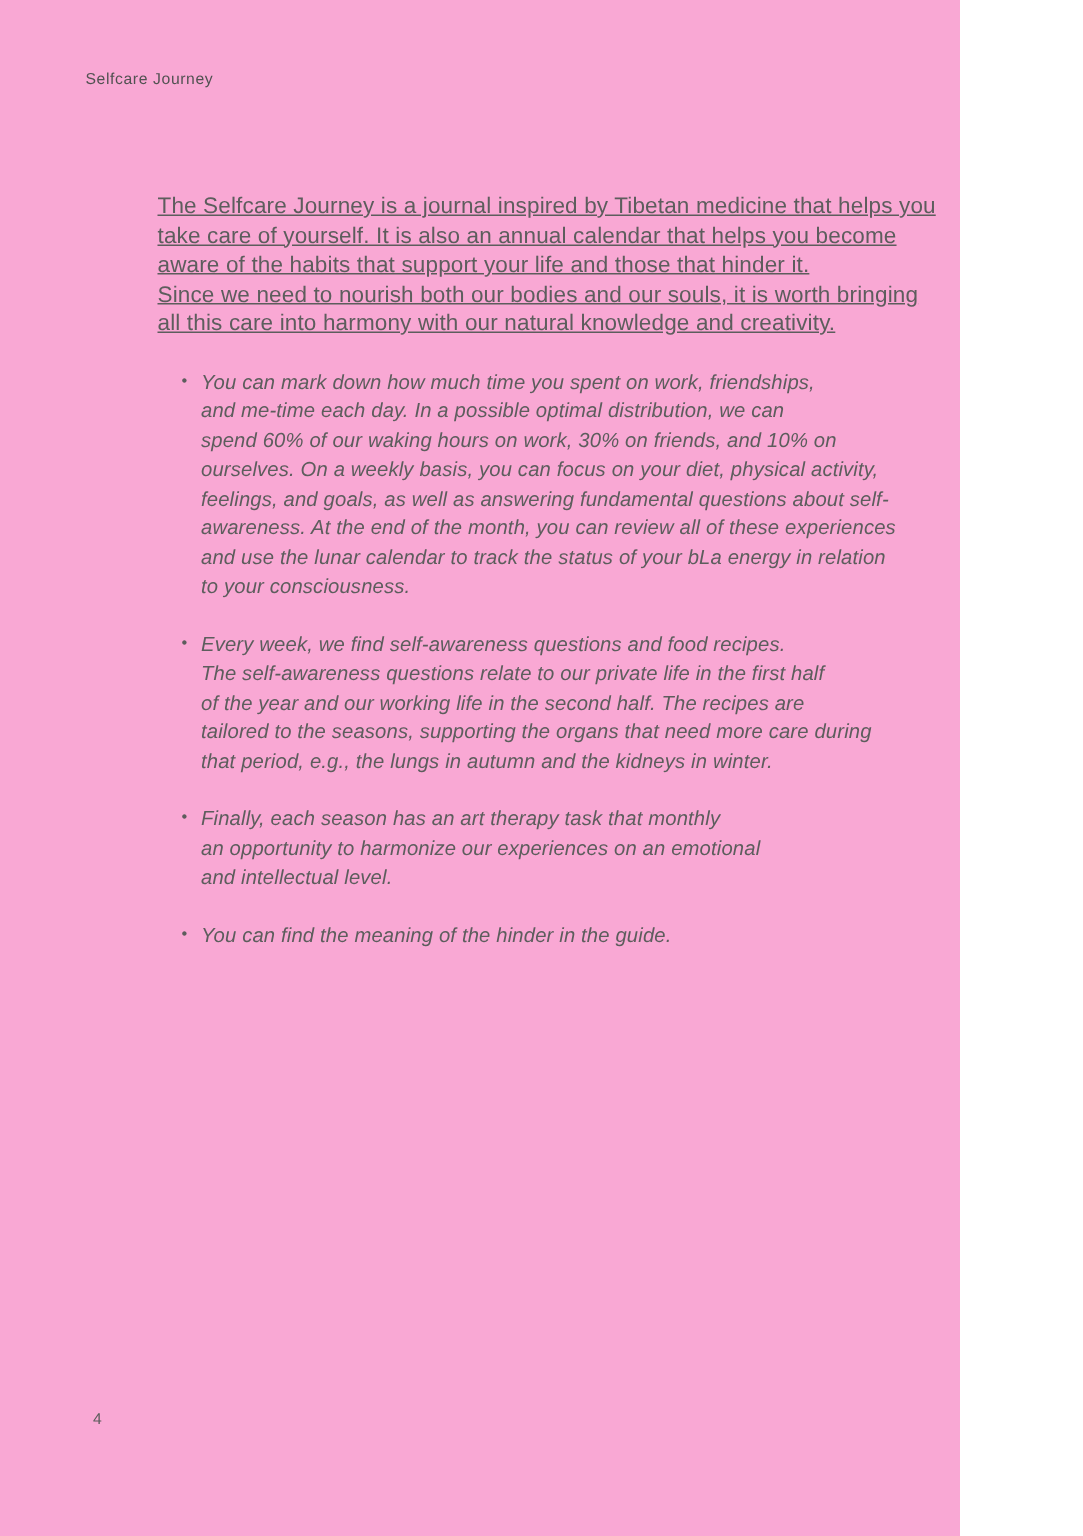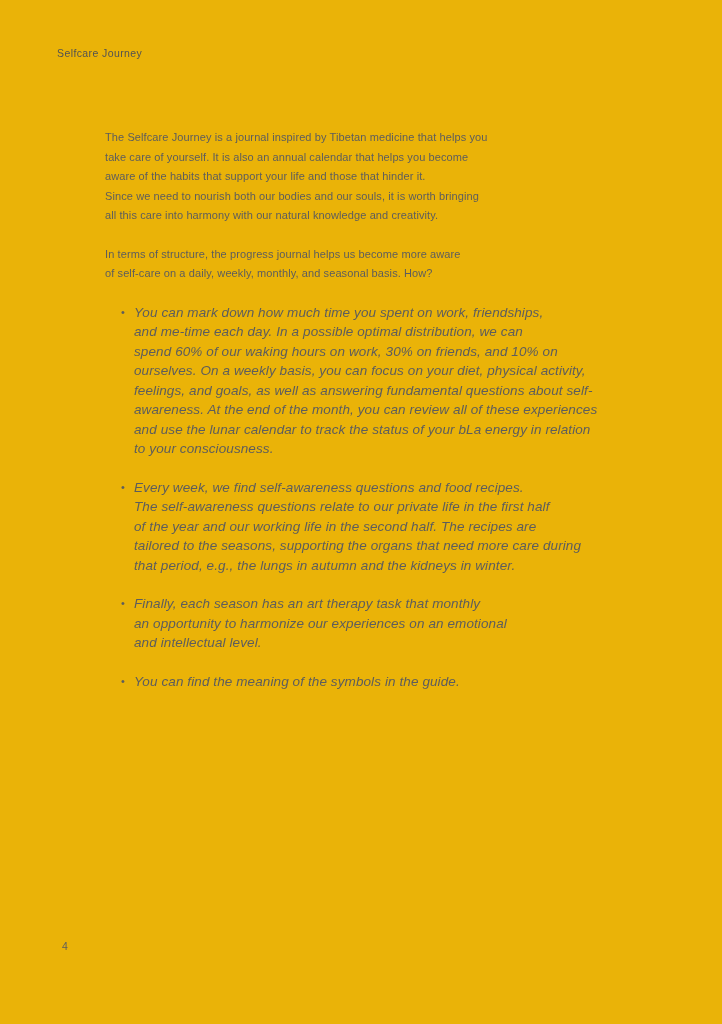--- a/index.html
+++ b/index.html
@@ -2,23 +2,23 @@
 <html><head>
 <meta charset="utf-8">
 <style>
   html, body {
     margin: 0;
     padding: 0;
     background: #ffffff;
   }
   .page {
     position: relative;
-    width: 722px;
+    width: 640px;
     height: 1024px;
-    background: #eab308;
+    background: #f9a8d4;
     overflow: hidden;
     font-family: "Liberation Sans", sans-serif;
   }
   .running-header {
     position: absolute;
     left: 57px;
     top: 47px;
     font-size: 10.5px;
     line-height: 13px;
     letter-spacing: 0.4px;
@@ -33,26 +33,27 @@
   .title {
     font-size: 28px;
     line-height: 38px;
     font-weight: 400;
     color: #4f4f4f;
     letter-spacing: 0.2px;
     margin: 0 0 36px 0;
     white-space: pre-line;
   }
   .para {
-    font-size: 11px;
+    font-size: 15px;
     line-height: 19.5px;
     color: #5d5d5d;
     letter-spacing: 0.1px;
     margin: 0 0 19px 0;
     white-space: pre-line;
+    text-decoration: underline;
   }
   .bullet-list {
     margin: 0;
     padding: 0;
     list-style: none;
   }
   .bullet-item {
     display: flex;
     margin: 0 0 19px 0;
     font-size: 13.5px;
@@ -90,22 +91,20 @@
 
   <div class="content">
 
 
     <p class="para">The Selfcare Journey is a journal inspired by Tibetan medicine that helps you
 take care of yourself. It is also an annual calendar that helps you become
 aware of the habits that support your life and those that hinder it.
 Since we need to nourish both our bodies and our souls, it is worth bringing
 all this care into harmony with our natural knowledge and creativity.</p>
 
-    <p class="para">In terms of structure, the progress journal helps us become more aware
-of self-care on a daily, weekly, monthly, and seasonal basis. How?</p>
 
     <ul class="bullet-list">
 
       <li class="bullet-item">
         <span class="bullet-marker">•</span>
         <span class="bullet-text">You can mark down how much time you spent on work, friendships,
 and me-time each day. In a possible optimal distribution, we can
 spend 60% of our waking hours on work, 30% on friends, and 10% on
 ourselves. On a weekly basis, you can focus on your diet, physical activity,
 feelings, and goals, as well as answering fundamental questions about self-
@@ -125,21 +124,21 @@
 
       <li class="bullet-item">
         <span class="bullet-marker">•</span>
         <span class="bullet-text">Finally, each season has an art therapy task that monthly
 an opportunity to harmonize our experiences on an emotional
 and intellectual level.</span>
       </li>
 
       <li class="bullet-item">
         <span class="bullet-marker">•</span>
-        <span class="bullet-text">You can find the meaning of the symbols in the guide.</span>
+        <span class="bullet-text">You can find the meaning of the hinder in the guide.</span>
       </li>
 
     </ul>
   </div>
 
   <div class="page-number">4</div>
 
 </div>
 
 </body></html>

